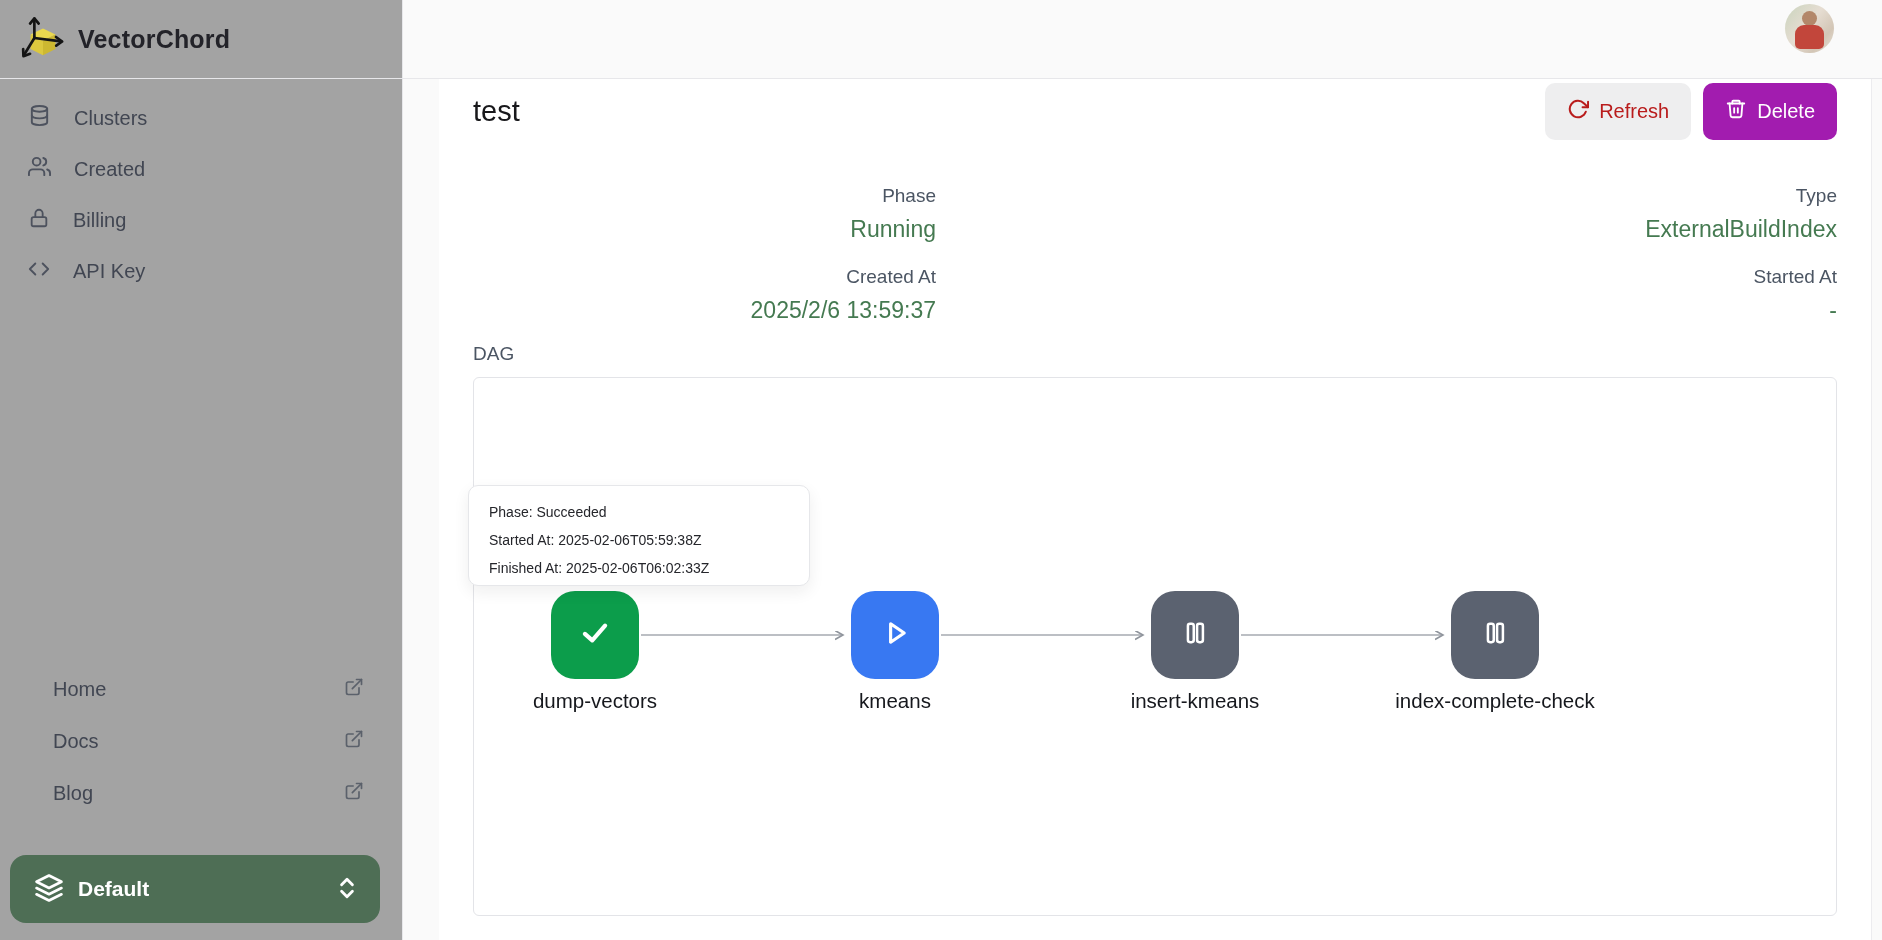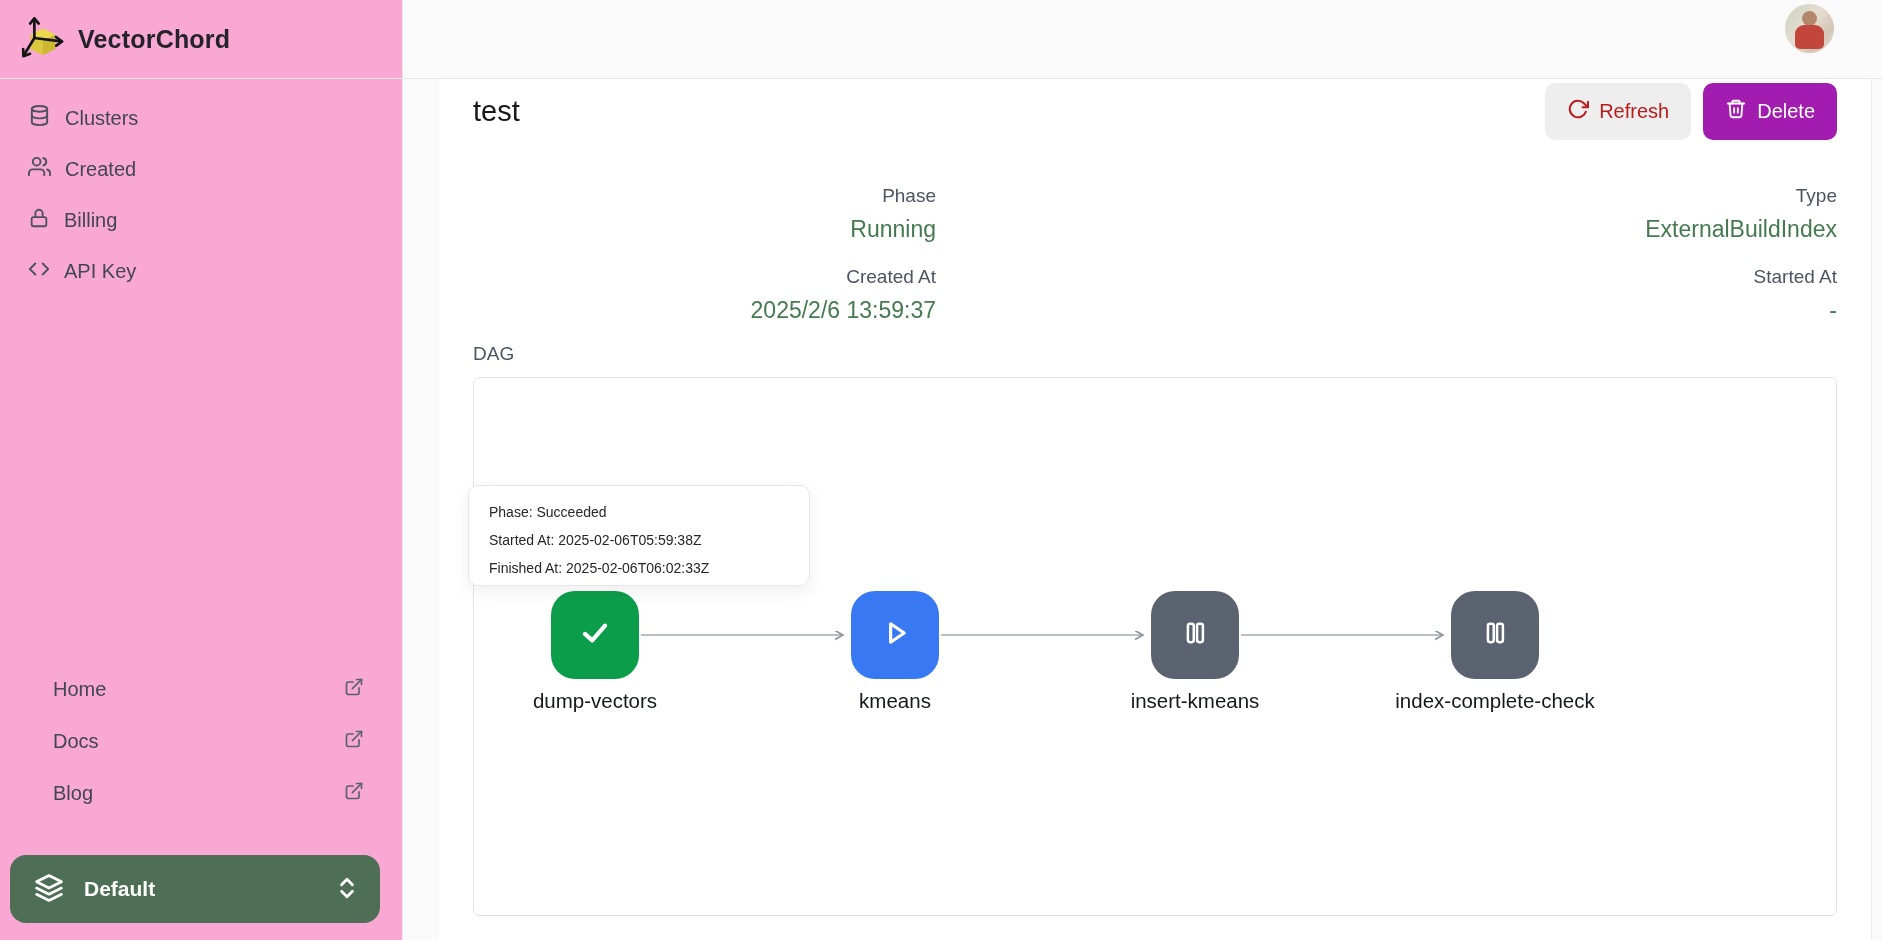--- a/index.html
+++ b/index.html
@@ -3,36 +3,36 @@
 <meta charset="utf-8">
 <style>
   * { margin:0; padding:0; box-sizing:border-box; }
   html,body { background:#fafafa; }
   .screen {
     position:relative; width:1882px; height:940px; overflow:hidden;
     background:#fafafa; font-family:"Liberation Sans", sans-serif; color:#1f2430;
   }
   
   .sidebar { position:absolute; left:0; top:0; width:403px; height:940px;
-    background:#f9a8d4; border-right:1px solid #e7e7ea; }
+    background:#a3a3a3; border-right:1px solid #e7e7ea; }
   .logo-row { height:79px; display:flex; align-items:center; gap:12px;
     padding-left:20px; border-bottom:1px solid #e7e7ea; cursor:pointer; }
   .brand-name { font-size:25px; font-weight:600; color:#232329; letter-spacing:.2px; }
   .nav { padding:18px 12px 0 12px; display:flex; flex-direction:column; gap:9px; }
-  .nav-item { display:flex; align-items:center; gap:14px; height:42px;
+  .nav-item { display:flex; align-items:center; gap:23px; height:42px;
     padding-left:16px; border-radius:10px; font-size:20px; color:#414652; cursor:pointer; }
   .nav-item svg { color:#4d525e; flex:none; }
   .side-links { position:absolute; left:0; right:0; top:668px;
     padding:0 38px 0 26px; display:flex; flex-direction:column; gap:10px; }
   .side-link { display:flex; justify-content:space-between; align-items:center;
     height:42px; font-size:20px; color:#414652; cursor:pointer;margin-left:27px; }
   .side-link svg { color:#5b616b; }
   .workspace-btn { position:absolute; left:10px; top:855px; width:370px; height:68px;
     background:#4e6e55; border-radius:16px; border:none; display:flex; align-items:center;
-    gap:20px; padding:0 20px 0 24px; color:#fff; cursor:pointer; font-family:inherit; }
+    gap:14px; padding:0 20px 0 24px; color:#fff; cursor:pointer; font-family:inherit; }
   .workspace-label { flex:1; text-align:left; font-size:21px; font-weight:600; color:#fff; }
   
   .topbar { position:absolute; left:403px; right:0; top:0; height:79px;
     border-bottom:1px solid #e7e7ea; }
   .avatar { position:absolute; right:48px; top:4px; width:49px; height:49px;
     border-radius:50%; overflow:hidden; cursor:pointer;
     background:linear-gradient(130deg,#c9d4bd 0%,#e6ddd2 45%,#d3c6b6 75%,#e8e2d8 100%); }
   .av-head { position:absolute; left:17px; top:7px; width:15px; height:15px;
     border-radius:50%; background:#b3876a; }
   .av-body { position:absolute; left:10px; top:21px; width:29px; height:24px;

